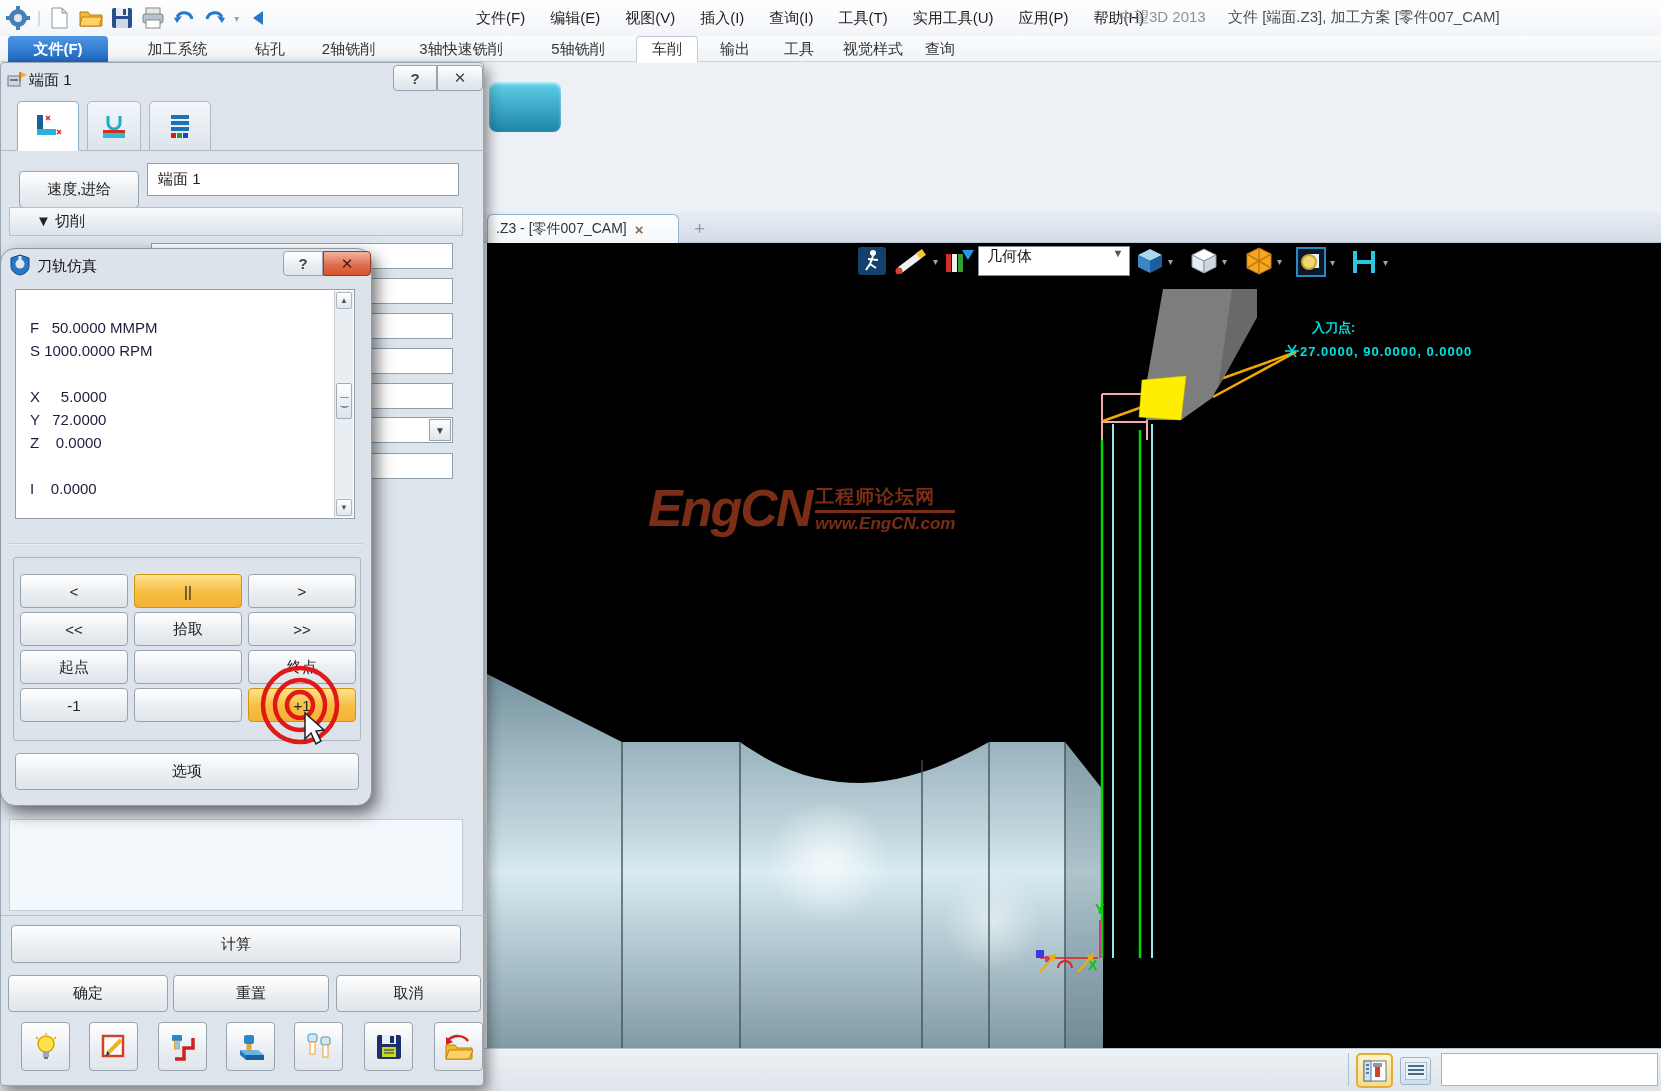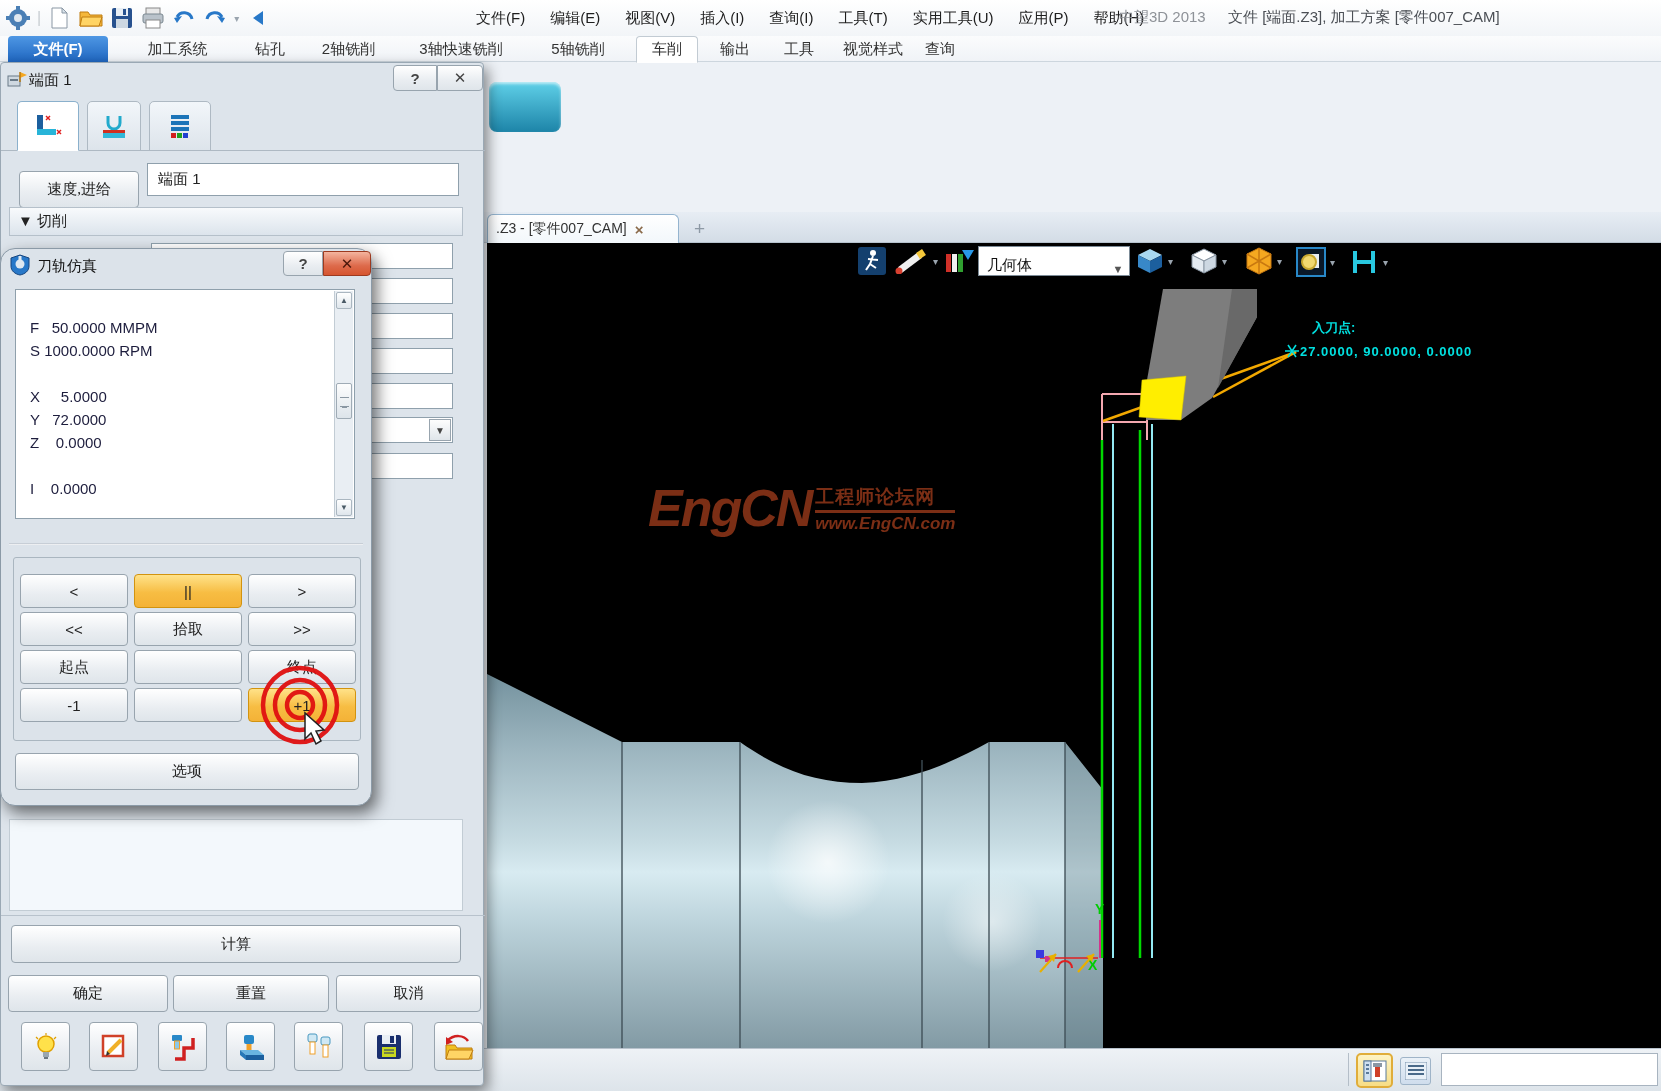--- a/index.html
+++ b/index.html
@@ -36,21 +36,21 @@
   #scene{position:absolute;left:0;top:0;}
   #watermark{left:648px;top:484px;display:flex;align-items:flex-start;color:#7b2e15;z-index:5;}
   #wm-brand{font-size:52px;font-weight:bold;font-style:italic;letter-spacing:-2px;line-height:0.95;}
   #wm-right{margin-left:4px;}
   #wm-cn{font-size:19px;font-weight:bold;letter-spacing:1px;}
   #wm-url{font-size:17px;font-style:italic;font-weight:bold;border-top:3px solid #7b2e15;padding-top:1px;}
   
   .vtb{z-index:6;}
   .caret{color:#9aa4ae;font-size:10px;}
   #display-combo{left:978px;top:246px;width:152px;height:30px;background:#fff;border:1px solid #7c8b97;
-      display:flex;align-items:flex-end;z-index:6;}
+      display:flex;align-items:flex-start;z-index:6;}
   #display-combo span.val{flex:1;padding-left:8px;font-size:15px;color:#111;}
   #display-combo .dc-arrow{width:22px;text-align:center;color:#555;font-size:11px;}
   
   #statusbar{left:0;top:1048px;width:1661px;height:43px;background:linear-gradient(#eef2f6,#dde4ea);border-top:1px solid #b8c2cc;}
   #sb-sep{left:1348px;top:1053px;width:1px;height:33px;background:#b4bec8;}
   #sb-icon1{left:1356px;top:1053px;width:37px;height:35px;border:2px solid #e0ad3a;border-radius:5px;
       background:linear-gradient(#fdf3c4,#f7dd86);display:flex;align-items:center;justify-content:center;}
   #sb-icon2{left:1400px;top:1057px;width:31px;height:28px;border:1px solid #9fb4c8;border-radius:3px;
       background:linear-gradient(#eaf1f8,#cfdded);display:flex;align-items:center;justify-content:center;}
   #sb-input{left:1441px;top:1053px;width:217px;height:33px;background:#fff;border:1px solid #a8b4c0;}
@@ -67,21 +67,21 @@
   #fd-title{left:28px;top:8px;font-size:15px;color:#1a1a1a;}
   #fd-help{left:392px;top:2px;width:44px;height:26px;border-radius:4px 0 0 4px;}
   #fd-close{left:436px;top:2px;width:46px;height:26px;border-radius:0 4px 4px 0;font-weight:bold;color:#444;}
   .fd-tab{top:38px;height:50px;background:linear-gradient(#f2f6fa,#dde4eb);border:1px solid #aeb9c3;border-radius:5px 5px 0 0;
       display:flex;align-items:center;justify-content:center;}
   .fd-tab-active{background:#fff;border-color:#8ab0cc;border-bottom:1px solid #fff;z-index:2;}
   #fd-tabline{left:0;top:87px;width:484px;height:1px;background:#aeb9c3;}
   #fd-speedfeed{left:18px;top:108px;width:120px;height:37px;font-family:Liberation Serif, serif;}
   #fd-name{left:146px;top:100px;width:312px;height:33px;display:flex;align-items:center;padding-left:10px;font-size:15px;}
   #fd-section{left:8px;top:144px;width:454px;height:29px;background:linear-gradient(#f8fafc,#dce4ec);
-      border:1px solid #b5c0ca;display:flex;align-items:center;padding-left:8px;font-size:15px;color:#222;}
+      border:1px solid #b5c0ca;display:flex;align-items:center;padding-left:26px;font-size:15px;color:#222;}
   .fd-row{left:150px;width:302px;height:26px;}
   #fd-combo-arrow{left:428px;top:356px;width:22px;height:22px;background:linear-gradient(#fdfdfd,#dfe5ea);
       border:1px solid #98a4ae;display:flex;align-items:center;justify-content:center;font-size:10px;color:#444;}
   #fd-panel{left:8px;top:756px;width:454px;height:92px;background:#f3f8fc;border:1px solid #c2ccd4;}
   #fd-sepline{left:0;top:852px;width:484px;height:1px;background:#b8c2cc;}
   #fd-compute{left:10px;top:862px;width:450px;height:38px;}
   #fd-ok{left:7px;top:912px;width:160px;height:37px;}
   #fd-reset{left:172px;top:912px;width:156px;height:37px;}
   #fd-cancel{left:335px;top:912px;width:145px;height:37px;}
   .fd-ico{top:959px;width:49px;height:49px;}

